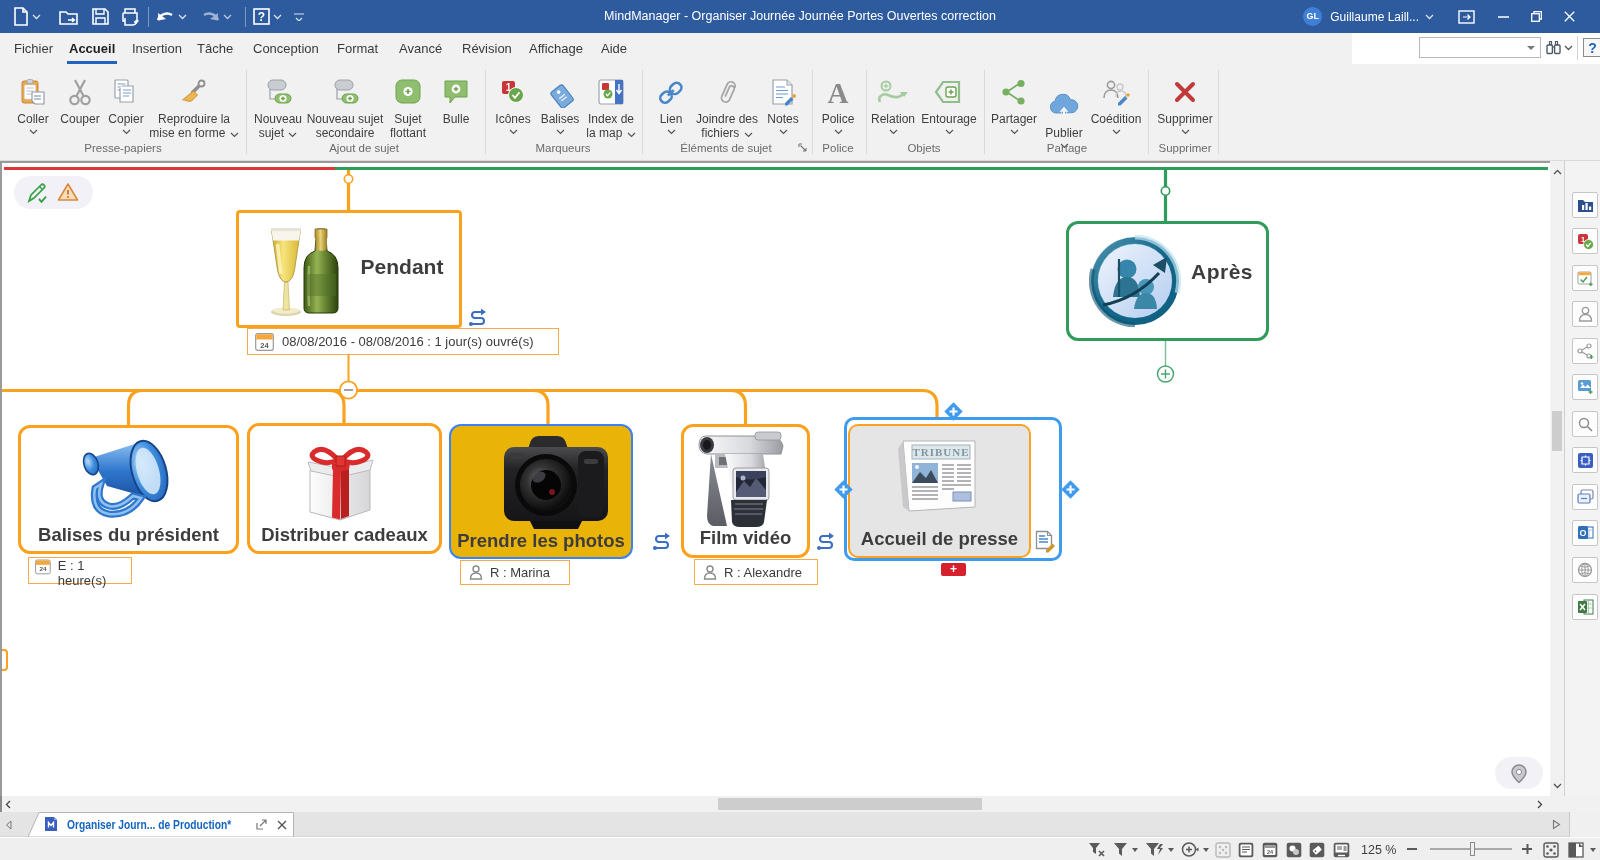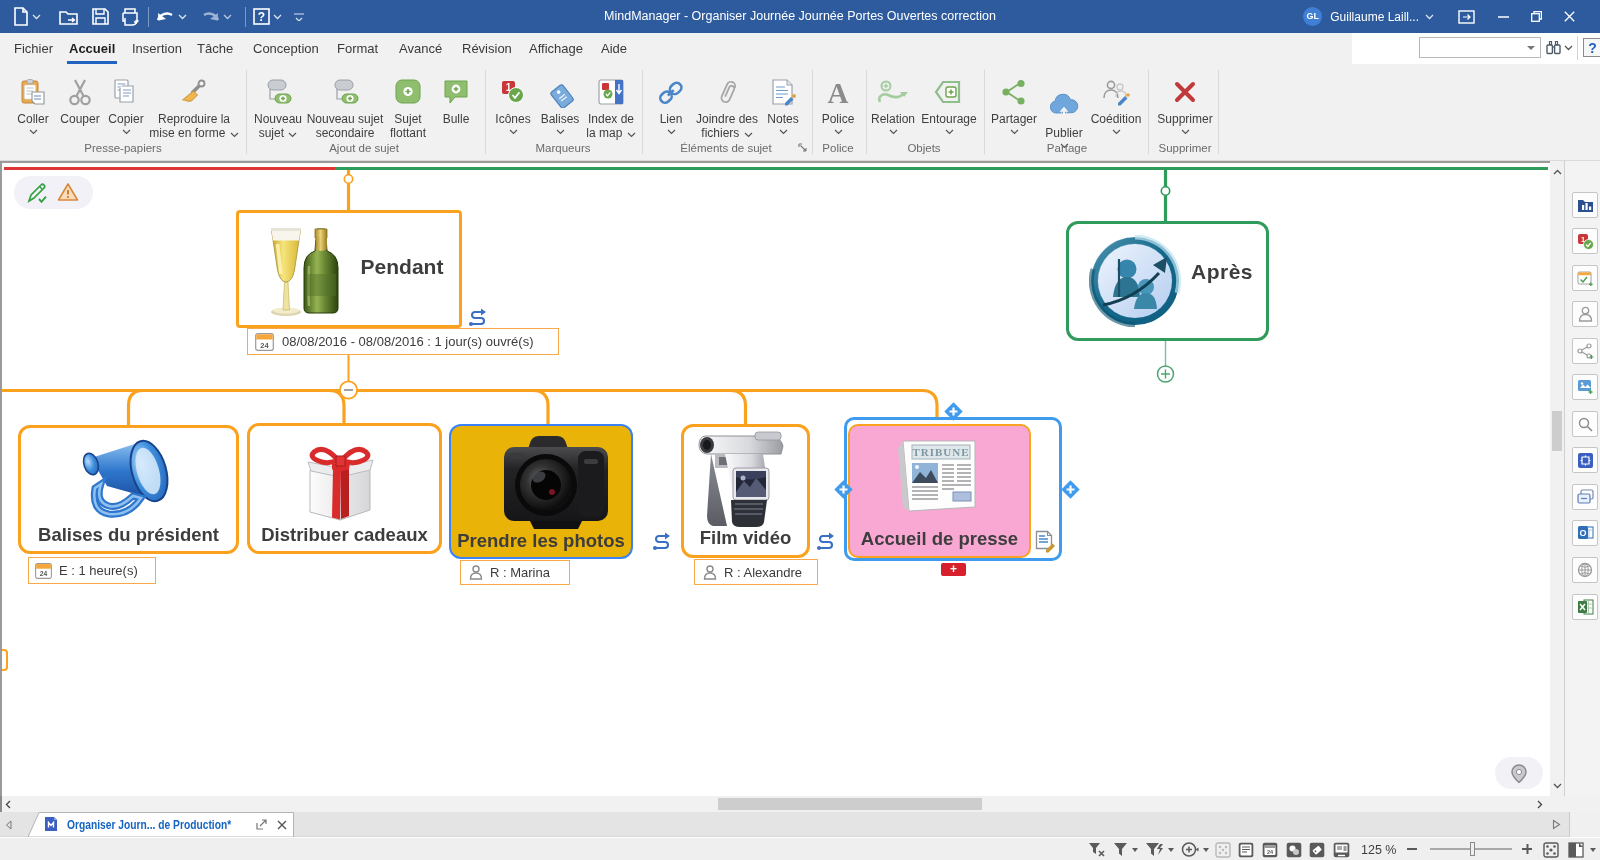--- a/index.html
+++ b/index.html
@@ -586,21 +586,21 @@
         </defs>
         <path d="M12 22 L62 6 L78 64 L28 50 z" fill="url(#mg2)"></path>
         <ellipse cx="70" cy="35" rx="17" ry="31" transform="rotate(-16 70 35)" fill="url(#mg1)" stroke="#16448c" stroke-width="2"></ellipse>
         <ellipse cx="69" cy="35" rx="11" ry="24" transform="rotate(-16 69 35)" fill="#d9ecfc" opacity="0.85"></ellipse>
         <ellipse cx="12" cy="28" rx="7" ry="11" transform="rotate(-18 12 28)" fill="url(#mg1)" stroke="#16448c" stroke-width="1.5"></ellipse>
         <path d="M22 48 q-6 18 8 22 q10 3 24-10 l8 2 q-12 18 -32 16 q-18-3 -14-26 z" fill="none" stroke="#2e77cc" stroke-width="7"></path>
         <path d="M22 48 q-6 18 8 22 q10 3 24-10 l8 2 q-12 18 -32 16 q-18-3 -14-26 z" fill="none" stroke="#8ec1f2" stroke-width="2.5"></path>
       </svg>
       <div class="abs" style="left:0; top:96px; width:100%; text-align:center; font-size:18.5px; font-weight:bold; color:#3d3d3d;">Balises du président</div>
     </div>
-    <div class="abs" style="left:26px; top:394px; width:128px; height:27px; background:#fff; border:1.5px solid #f7a94a; display:flex; align-items:center;">
+    <div class="abs" style="left:26px; top:394px; width:104px; height:27px; background:#fff; border:1.5px solid #f7a94a; display:flex; ">
       <svg style="margin-left:6px;" width="17" height="17" viewBox="0 0 19 19">
           <rect x="0.7" y="1.7" width="17.6" height="16.6" rx="2" fill="#fff" stroke="#9a9a9a" stroke-width="1.2"></rect>
           <rect x="1.3" y="2.3" width="16.4" height="5.2" fill="#f5a73b"></rect>
           <text x="9.5" y="15.5" font-size="7.5" font-weight="bold" fill="#555" text-anchor="middle" font-family="Liberation Sans">24</text>
         </svg>
       <span style="margin-left:7px; font-size:13px; color:#3b3b3b;">E&nbsp;: 1 heure(s)</span>
     </div>
 
     <div class="abs" style="left:245px; top:260px; width:195px; height:131px; background:#fff; border:3px solid #faa21d; border-radius:12px;">
       <svg class="abs" style="left:46px; top:6px;" width="88" height="90" viewBox="0 0 88 90">
@@ -705,21 +705,21 @@
         </svg>
       <span style="margin-left:7px; font-size:13px; color:#3b3b3b;">R&nbsp;: Alexandre</span>
     </div>
     <svg class="abs" style="left:814px; top:368px;" width="20" height="22" viewBox="0 0 20 22">
         <path d="M3 17 h10 c4 0 4-6 0-6 h-6 c-4 0-4-6 0-6 h8" fill="none" stroke="#3a6fc4" stroke-width="2.1"></path>
         <path d="M13 1.5 L18 5 l-5 3.5 z" fill="#3a6fc4"></path>
         <circle cx="3" cy="17" r="2" fill="#3a6fc4"></circle>
       </svg>
 
     <div class="abs" style="left:842px; top:254px; width:218px; height:144px; border:3.5px solid #3f9bee; border-radius:10px; background:#fff;"></div>
-    <div class="abs" style="left:846px; top:261px; width:183px; height:134px; background:#f9a8d4; border:2.5px solid #faa21d; border-radius:10px;">
+    <div class="abs" style="left:846px; top:261px; width:183px; height:134px; background:#e5e5e5; border:2.5px solid #faa21d; border-radius:10px;">
       <svg class="abs" style="left:45px; top:11px;" width="85" height="79" viewBox="0 0 85 79">
         <path d="M8 4 L80 4 L80 70 L14 74 z" fill="#fdfdfd" stroke="#b5b5b8" stroke-width="1"></path>
         <path d="M8 4 L14 74 L8 70 L3 12 z" fill="#c9c9cc"></path>
         <rect x="17" y="8" width="58" height="14" fill="#dfe7ea" stroke="#9fb3ba" stroke-width="1"></rect>
         <text x="46" y="19" font-size="11" font-weight="bold" fill="#7c97a3" text-anchor="middle" font-family="Liberation Serif" letter-spacing="1">TRIBUNE</text>
         <rect x="17" y="26" width="26" height="20" fill="#8fb4d8"></rect>
         <path d="M17 46 l8-11 6 6 5-8 7 13 z" fill="#3d4c5c"></path>
         <circle cx="22" cy="30" r="2" fill="#f5f8fb"></circle>
         <g stroke="#9a9a9e" stroke-width="1.6">
           <path d="M47 28 h12 M62 28 h14 M47 32 h12 M62 32 h14 M47 36 h12 M62 36 h14 M47 40 h12 M62 40 h14 M47 44 h12 M62 44 h14"></path>

